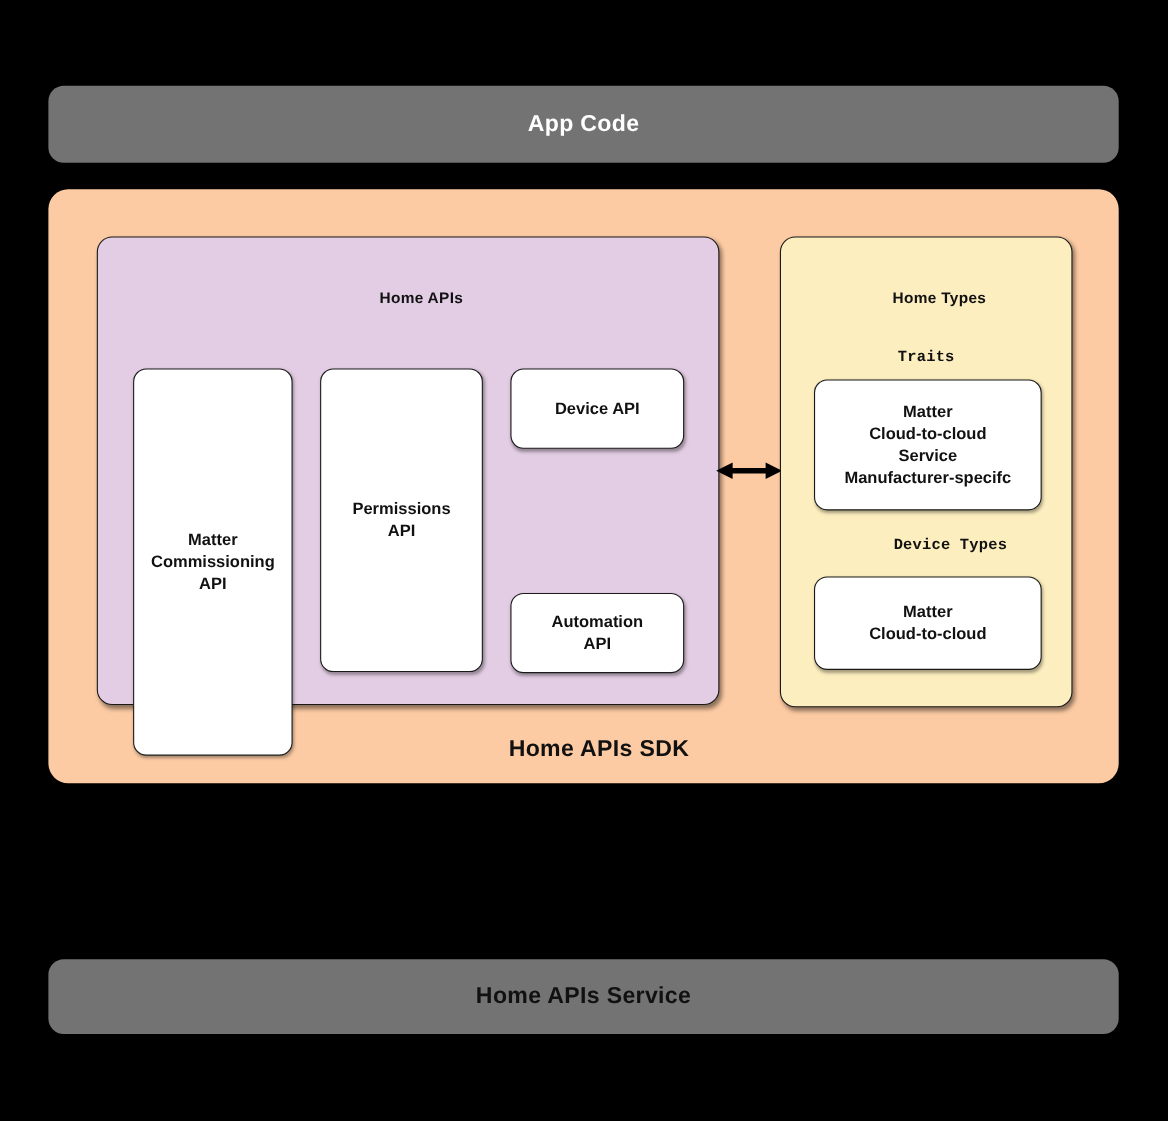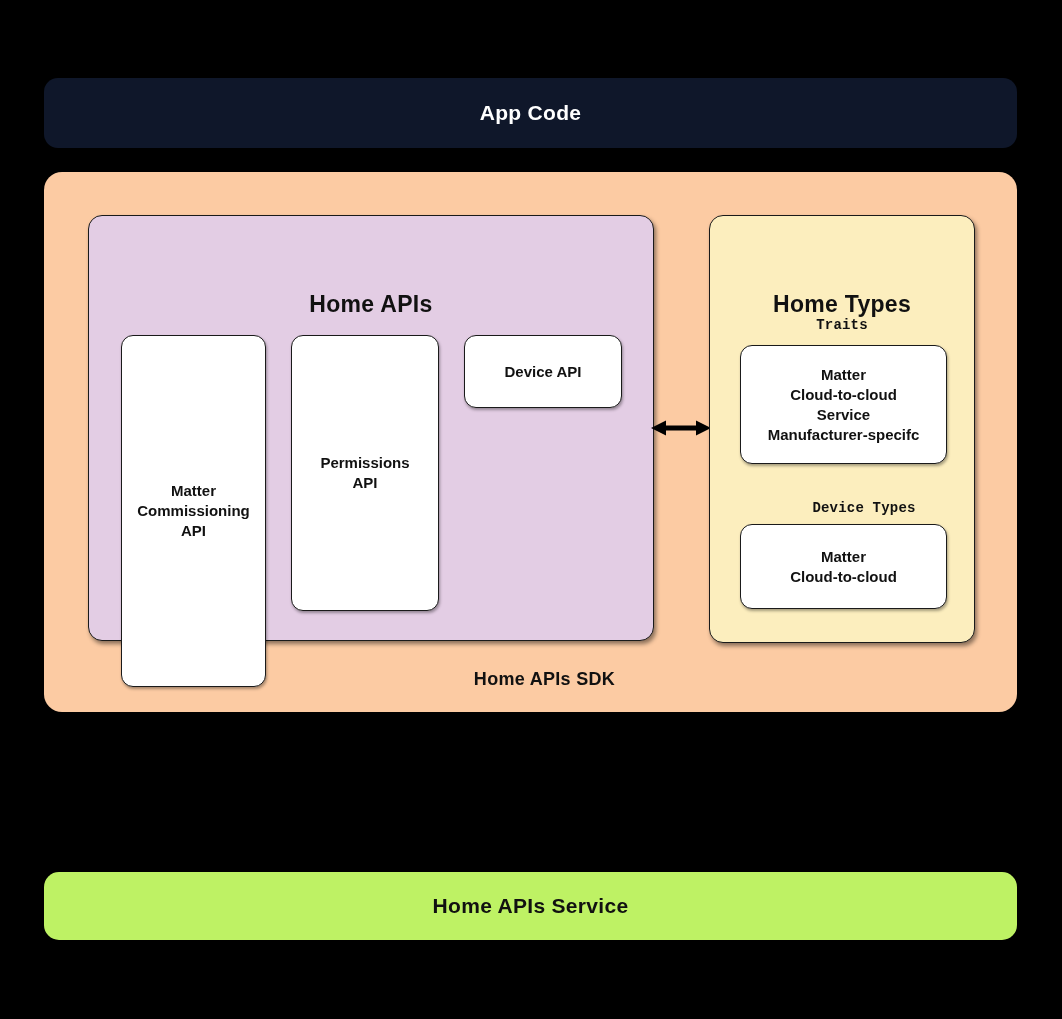--- a/index.html
+++ b/index.html
@@ -21,50 +21,49 @@
     left: 44px;
     width: 973px;
     display: flex;
     align-items: center;
     justify-content: center;
     border-radius: 14px;
   }
   .app-code-bar {
     top: 78px;
     height: 70px;
-    background: #0f172a;
+    background: #737373;
     color: #ffffff;
     font-size: 21px;
     letter-spacing: 0.3px;
   }
   .service-bar {
     top: 872px;
     height: 68px;
-    background: #bef264;
+    background: #737373;
     color: #111111;
     font-size: 21px;
     letter-spacing: 0.3px;
-    border-radius: 15px;
   }
   .sdk-container {
     position: absolute;
     left: 44px;
     top: 172px;
     width: 973px;
     height: 540px;
     background: #FCCBA3;
     border-radius: 18px;
   }
   .sdk-label {
     position: absolute;
     left: 0;
     top: 497px;
     width: 100%;
     text-align: center;
-    font-size: 18px;
+    font-size: 21px;
     color: #111;
     letter-spacing: 0.3px;
     padding-left: 28px;
   }
   .group-box {
     position: absolute;
     border: 1.5px solid #1a1a1a;
     border-radius: 14px;
     box-shadow: 2px 3px 4px rgba(0,0,0,0.45);
   }
@@ -77,27 +76,26 @@
   }
   .home-types-box {
     left: 665px;  
     top: 43px;
     width: 266px;
     height: 428px;
     background: #FCEEBE;
   }
   .group-title {
     position: absolute;
-    left: 0;
+    left: 12px;
     top: 46px;
     width: 100%;
     text-align: center;
-    font-size: 23px;
-    letter-spacing: 0.3px;
-    margin-top: 29px;
+    font-size: 14px;
+    letter-spacing: 0.3px;
   }
   .card {
     position: absolute;
     background: #ffffff;
     border: 1.4px solid #1a1a1a;
     border-radius: 12px;
     box-shadow: 1px 2px 3px rgba(0,0,0,0.35);
     display: flex;
     align-items: center;
     justify-content: center;
@@ -116,21 +114,21 @@
   .sub-label {
     position: absolute;
     left: 0;
     width: 100%;
     text-align: center;
     font-size: 14px;
     letter-spacing: 0.2px;
     font-family: Liberation Mono, monospace;
   }
   .traits-label { top: 101px; }
-  .device-types-label { top: 284px; padding-left: 44px; }
+  .device-types-label { top: 272px; padding-left: 44px; }
   .card-traits        { left: 30px; top: 129px; width: 207px; height: 119px; }
   .card-device-types  { left: 30px; top: 308px; width: 207px; height: 85px; }
   .card-lines span { display: block; }
   .arrow-wrap {
     position: absolute;
     left: 607px;  
     top: 246px;   
     width: 60px;
     height: 20px;
   }
@@ -149,20 +147,23 @@
     <div class="group-box home-apis-box">
       <div class="group-title">Home APIs</div>
       <div class="card card-matter-commissioning">
         <span>Matter Commissioning API</span>
       </div>
       <div class="card card-permissions">
         <span>Permissions API</span>
       </div>
       <div class="card card-device">
         <span>Device API</span>
+      </div>
+      <div class="card card-automation">
+        <span>Automation API</span>
       </div>
     </div>
 
     <div class="arrow-wrap">
       <svg width="60" height="20" viewBox="0 0 60 20" xmlns="http://www.w3.org/2000/svg">
         <line x1="10" y1="10" x2="50" y2="10" stroke="#000" stroke-width="5"></line>
         <polygon points="0,10 15,2.5 15,17.5" fill="#000"></polygon>
         <polygon points="60,10 45,2.5 45,17.5" fill="#000"></polygon>
       </svg>
     </div>

